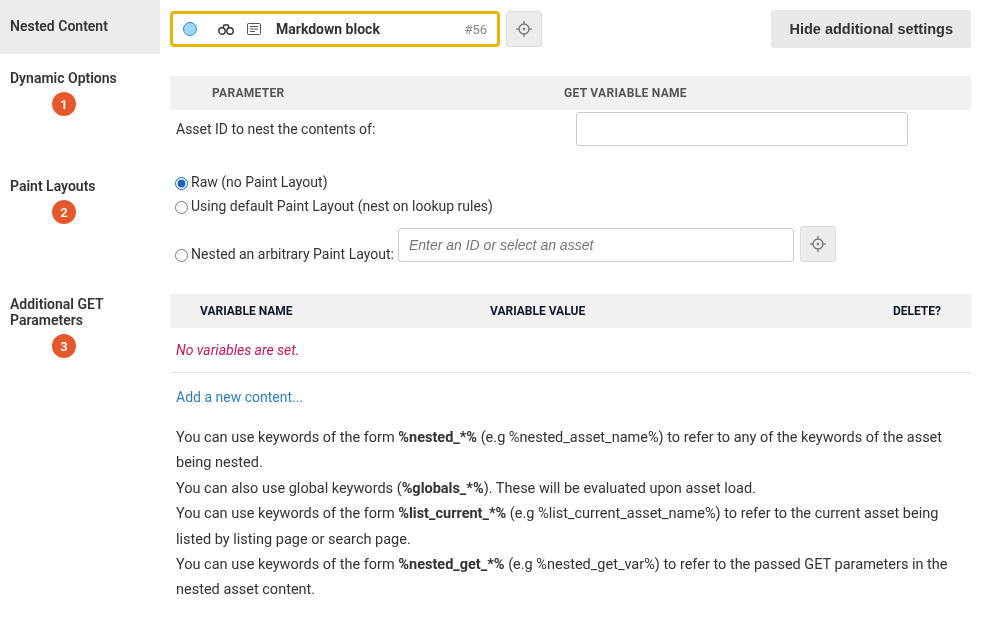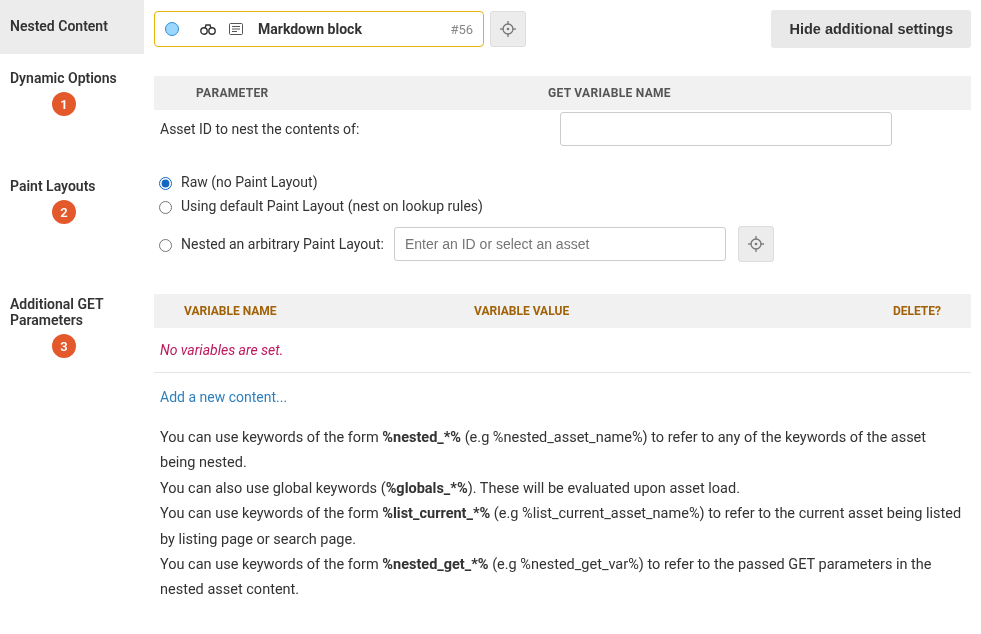--- a/index.html
+++ b/index.html
@@ -9,21 +9,21 @@
     font-size: 14px;
     color: #333;
     background: #fff;
     width: 981px;
   }
   .row {
     display: flex;
     align-items: flex-start;
   }
   .sidebar-label {
-    width: 144px;
+    width: 160px;
     flex-shrink: 0;
     padding: 12px 10px 0 10px;
     font-weight: 600;
     color: #333;
   }
   .sidebar-label.shaded {
     background: #ececec;
     padding-bottom: 20px;
     padding-top: 18px;
   }
@@ -42,21 +42,21 @@
     color: #fff;
     font-weight: 600;
     font-size: 13px;
     margin-top: 6px;
     margin-left: 42px;
   }
   
   .asset-chip {
     display: inline-flex;
     align-items: center;
-    border: 1px solid #eab308;
+    border: 3px solid #eab308;
     border-radius: 4px;
     background: #fff;
     height: 36px;
     padding: 0 10px;
     width: 330px;
     gap: 7px;
   }
   .asset-chip .circle {
     width: 14px; height: 14px; border-radius: 50%;
     background: #9bd7ff; border: 1.5px solid #2f8fd0;
@@ -116,43 +116,43 @@
     border: 1px solid #ccc;
     border-radius: 3px;
     height: 34px;
     width: 332px;
     padding: 0 8px;
     font-size: 14px;
   }
   
   .radio-row {
     display: flex;
-    align-items: center;
+    align-items: flex-end;
     padding: 4px 0;
-    gap: 6px;
     color: #333;
   }
   .radio-row input[type=radio] { accent-color: #1566c0; }
   .inline-input {
     border: 1px solid #ccc;
     border-radius: 3px;
     height: 34px;
-    width: 332px;
+    width: 396px;
     padding: 0 10px;
+    font-style: italic;
     color: #ec4899;
     margin-left: 4px;
     font-size: 14px;
   }
   
   .var-header {
     display: flex;
     background: #f1f1f1;
     font-size: 12px;
     font-weight: 700;
-    color: #a16207;
+    color: #0f172a;
     padding: 10px 30px;
   }
   .var-header .vc1 { width: 290px; }
   .var-header .vc2 { flex: 1; }
   .var-header .vc3 { width: 70px; text-align: right; }
   .no-vars {
     font-style: italic;
     color: #be185d;
     padding: 14px 6px;
     border-bottom: 1px solid #e4e4e4;

